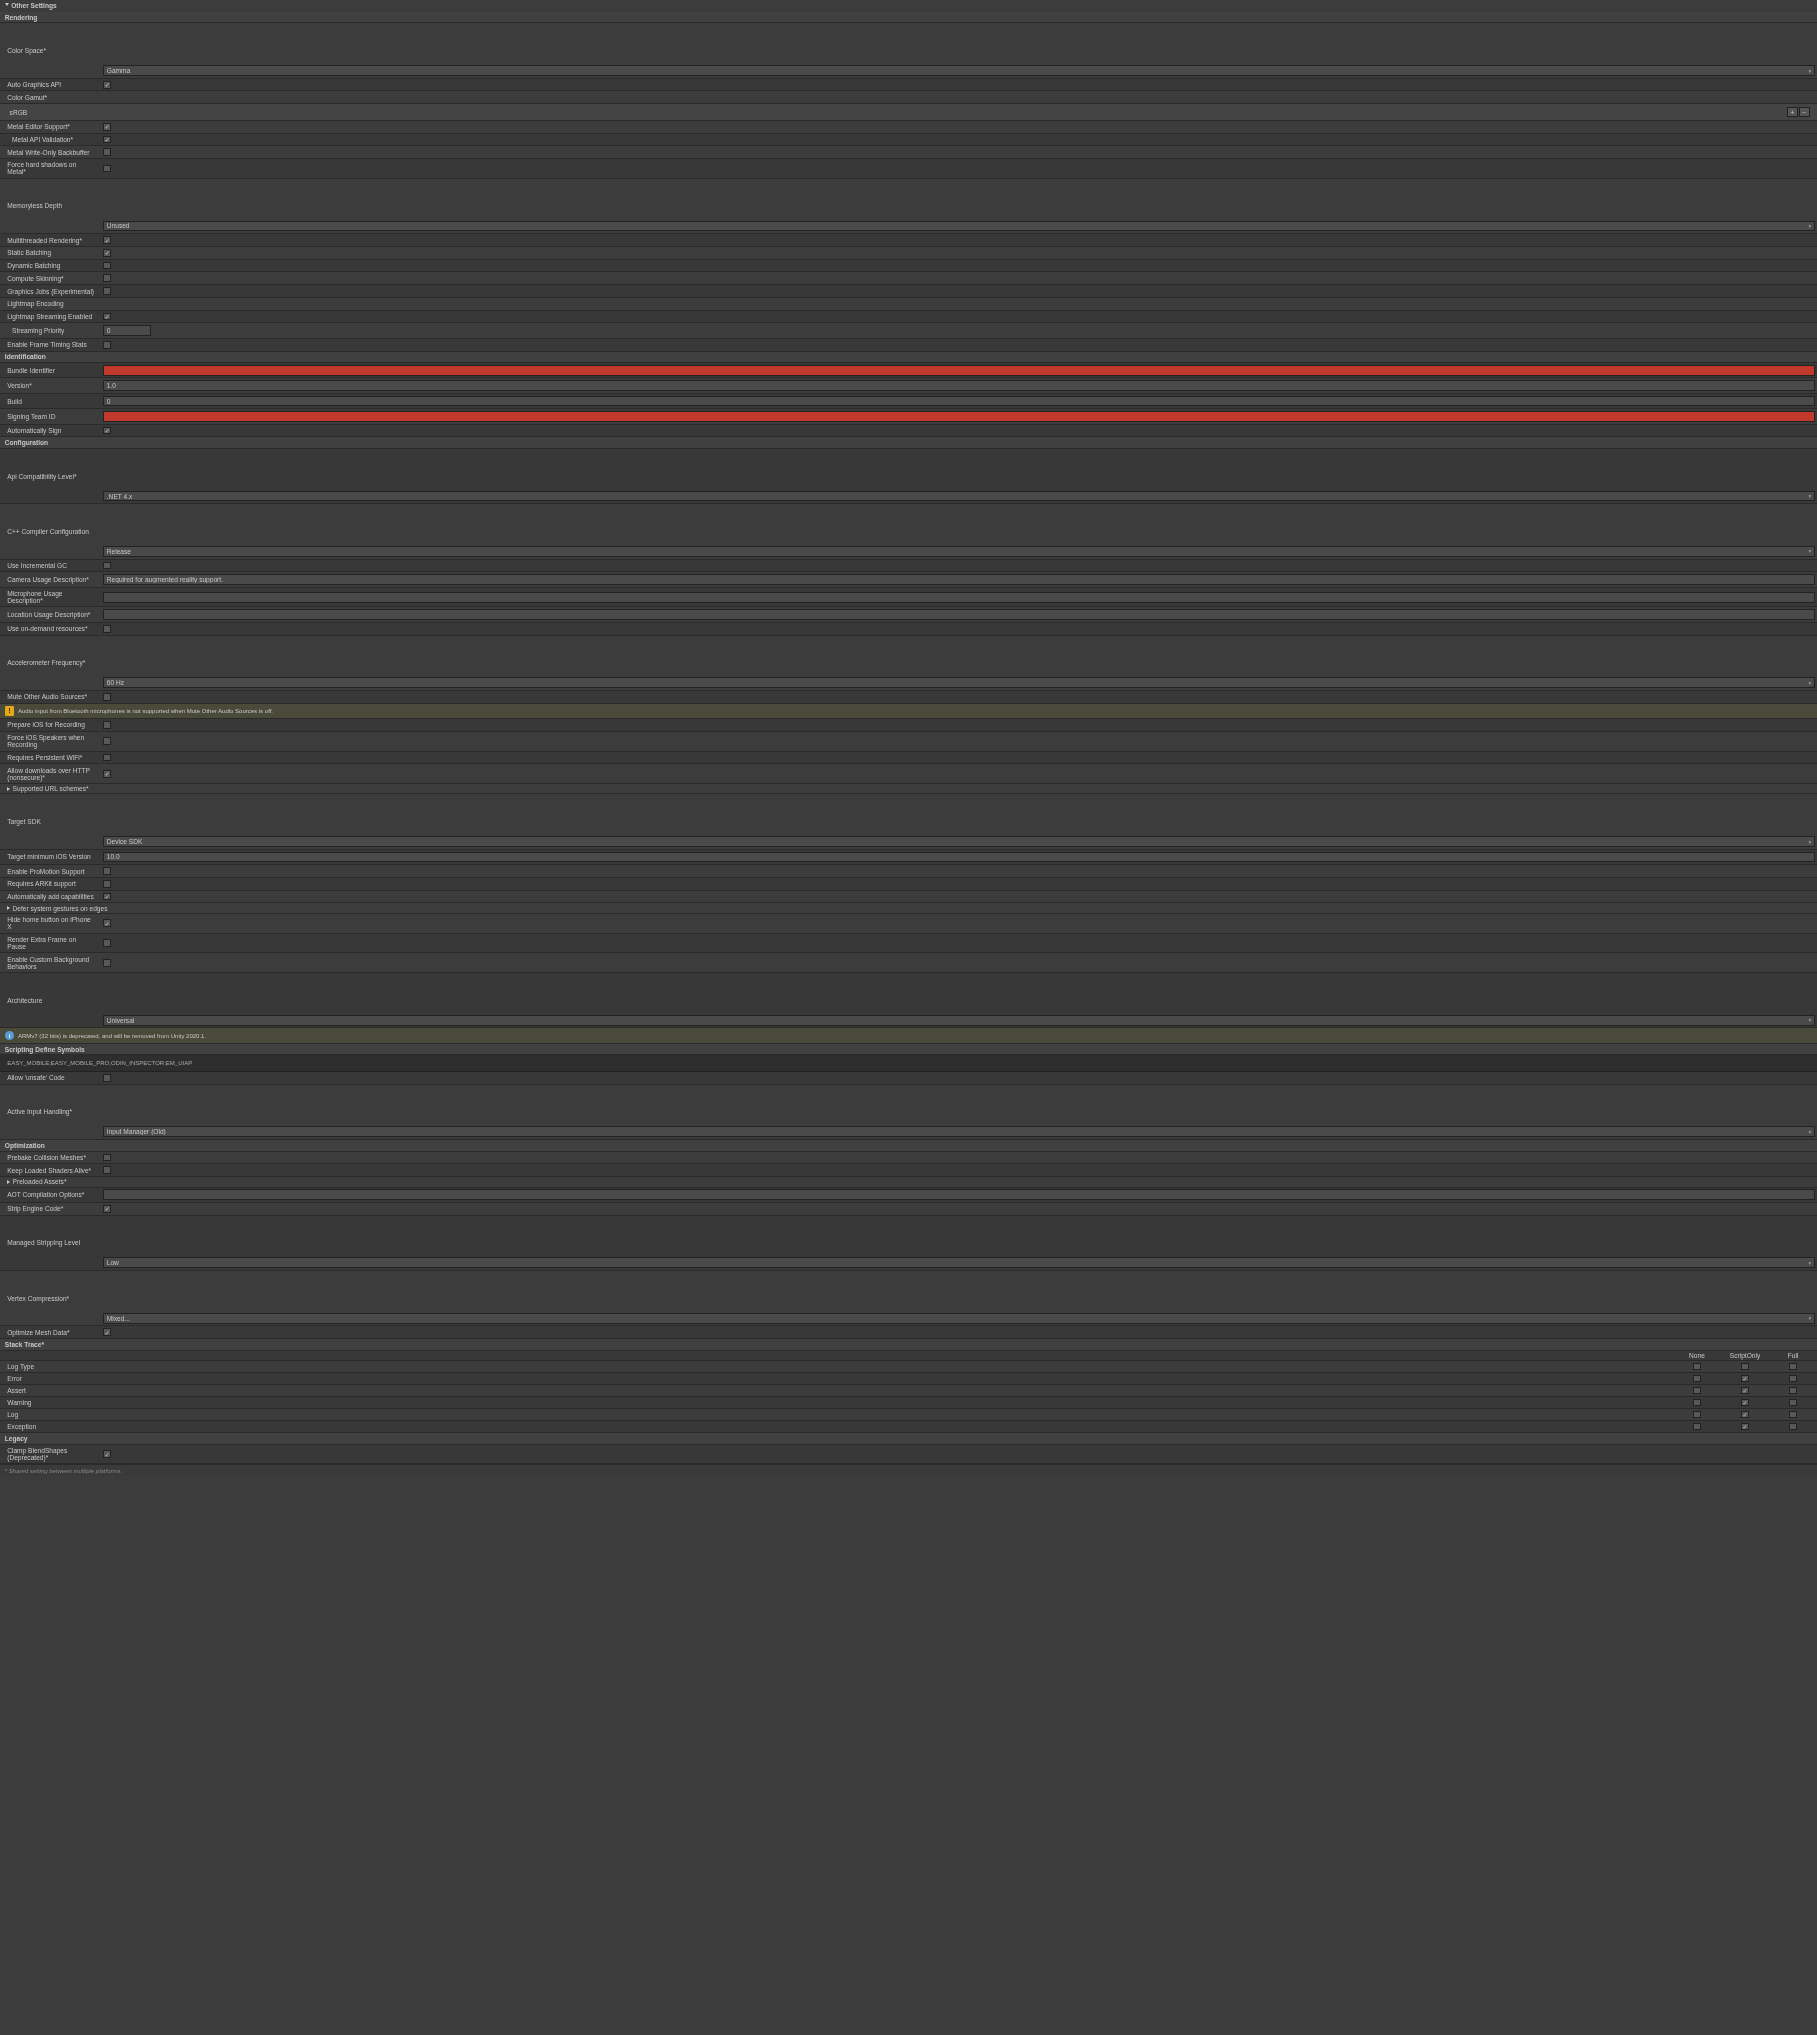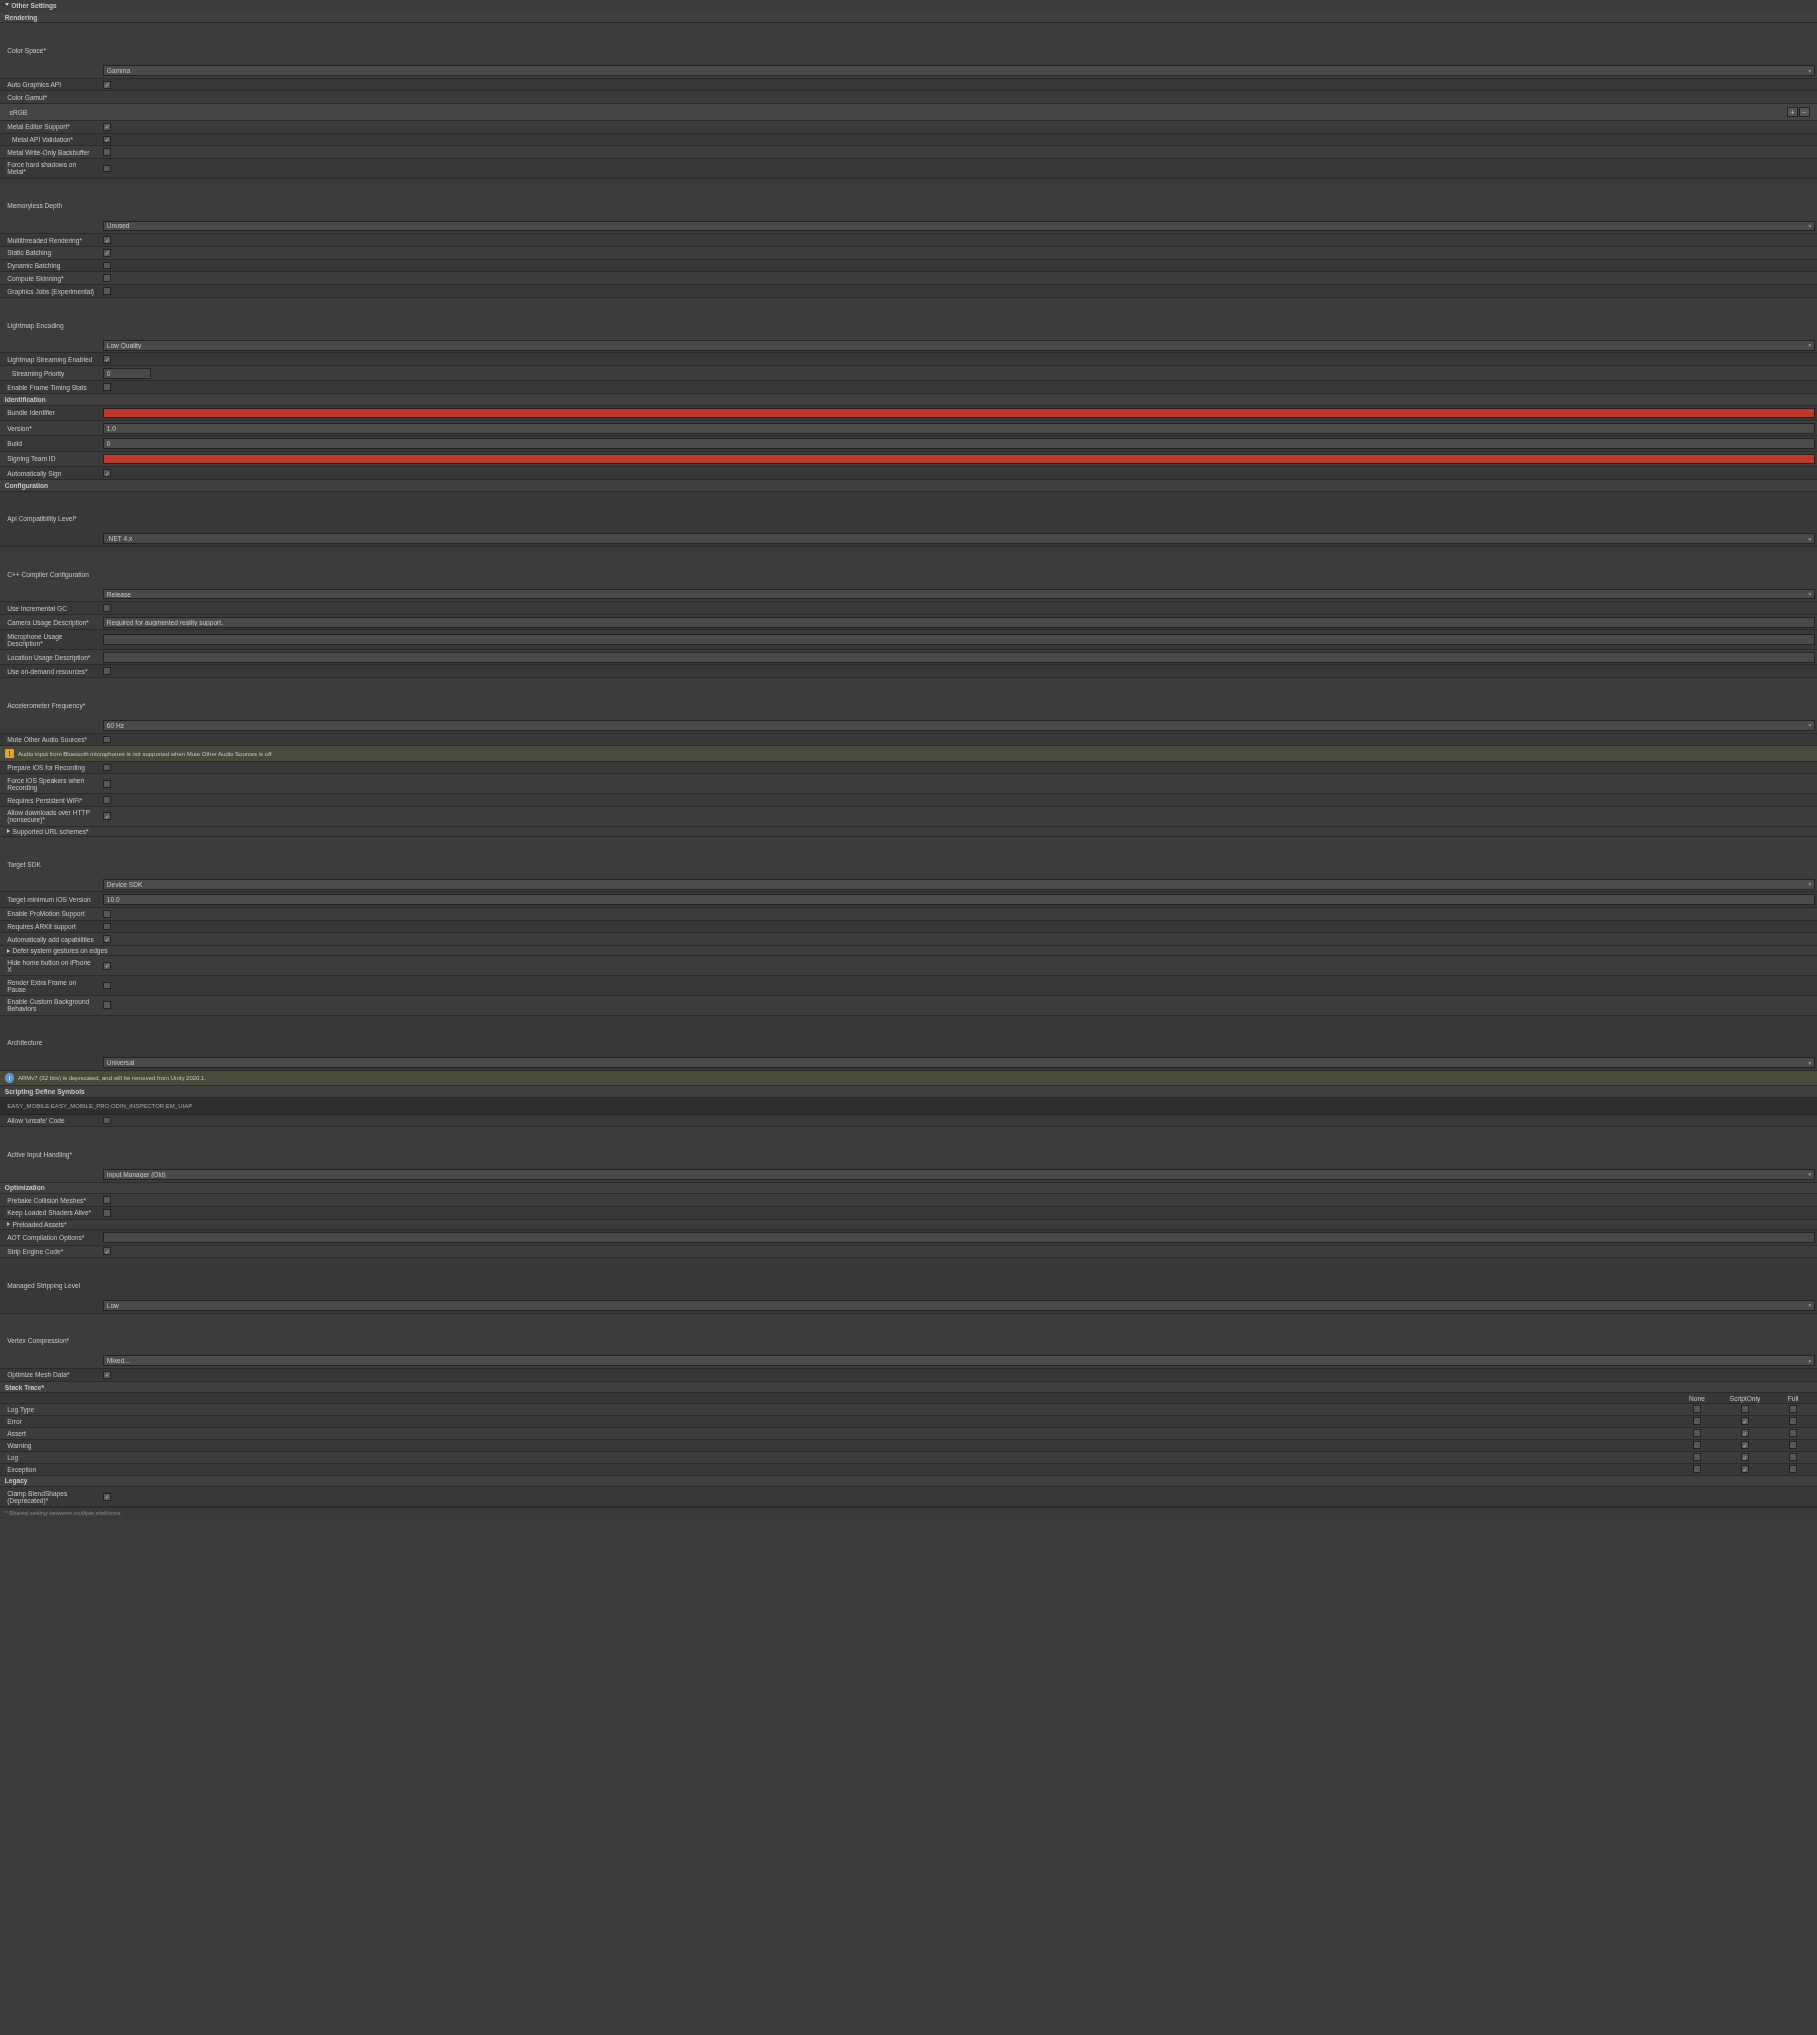--- a/index.html
+++ b/index.html
@@ -361,27 +361,20 @@
 
   <div class="row">
     <div class="row-label">Graphics Jobs (Experimental)</div>
     <div class="row-value">
       <div class="checkbox-box"></div>
     </div>
   </div>
 
   <div class="row">
     <div class="row-label">Lightmap Encoding</div>
-    <div class="row-value">
-      <div class="dropdown-wrap">
-        <select class="dropdown">
-          <option>Low Quality</option><option>Normal Quality</option><option>High Quality</option>
-        </select>
-      </div>
-    </div>
   </div>
 
   <div class="row">
     <div class="row-label">Lightmap Streaming Enabled</div>
     <div class="row-value">
       <div class="checkbox-box checked"></div>
     </div>
   </div>
 
   <div class="row">

